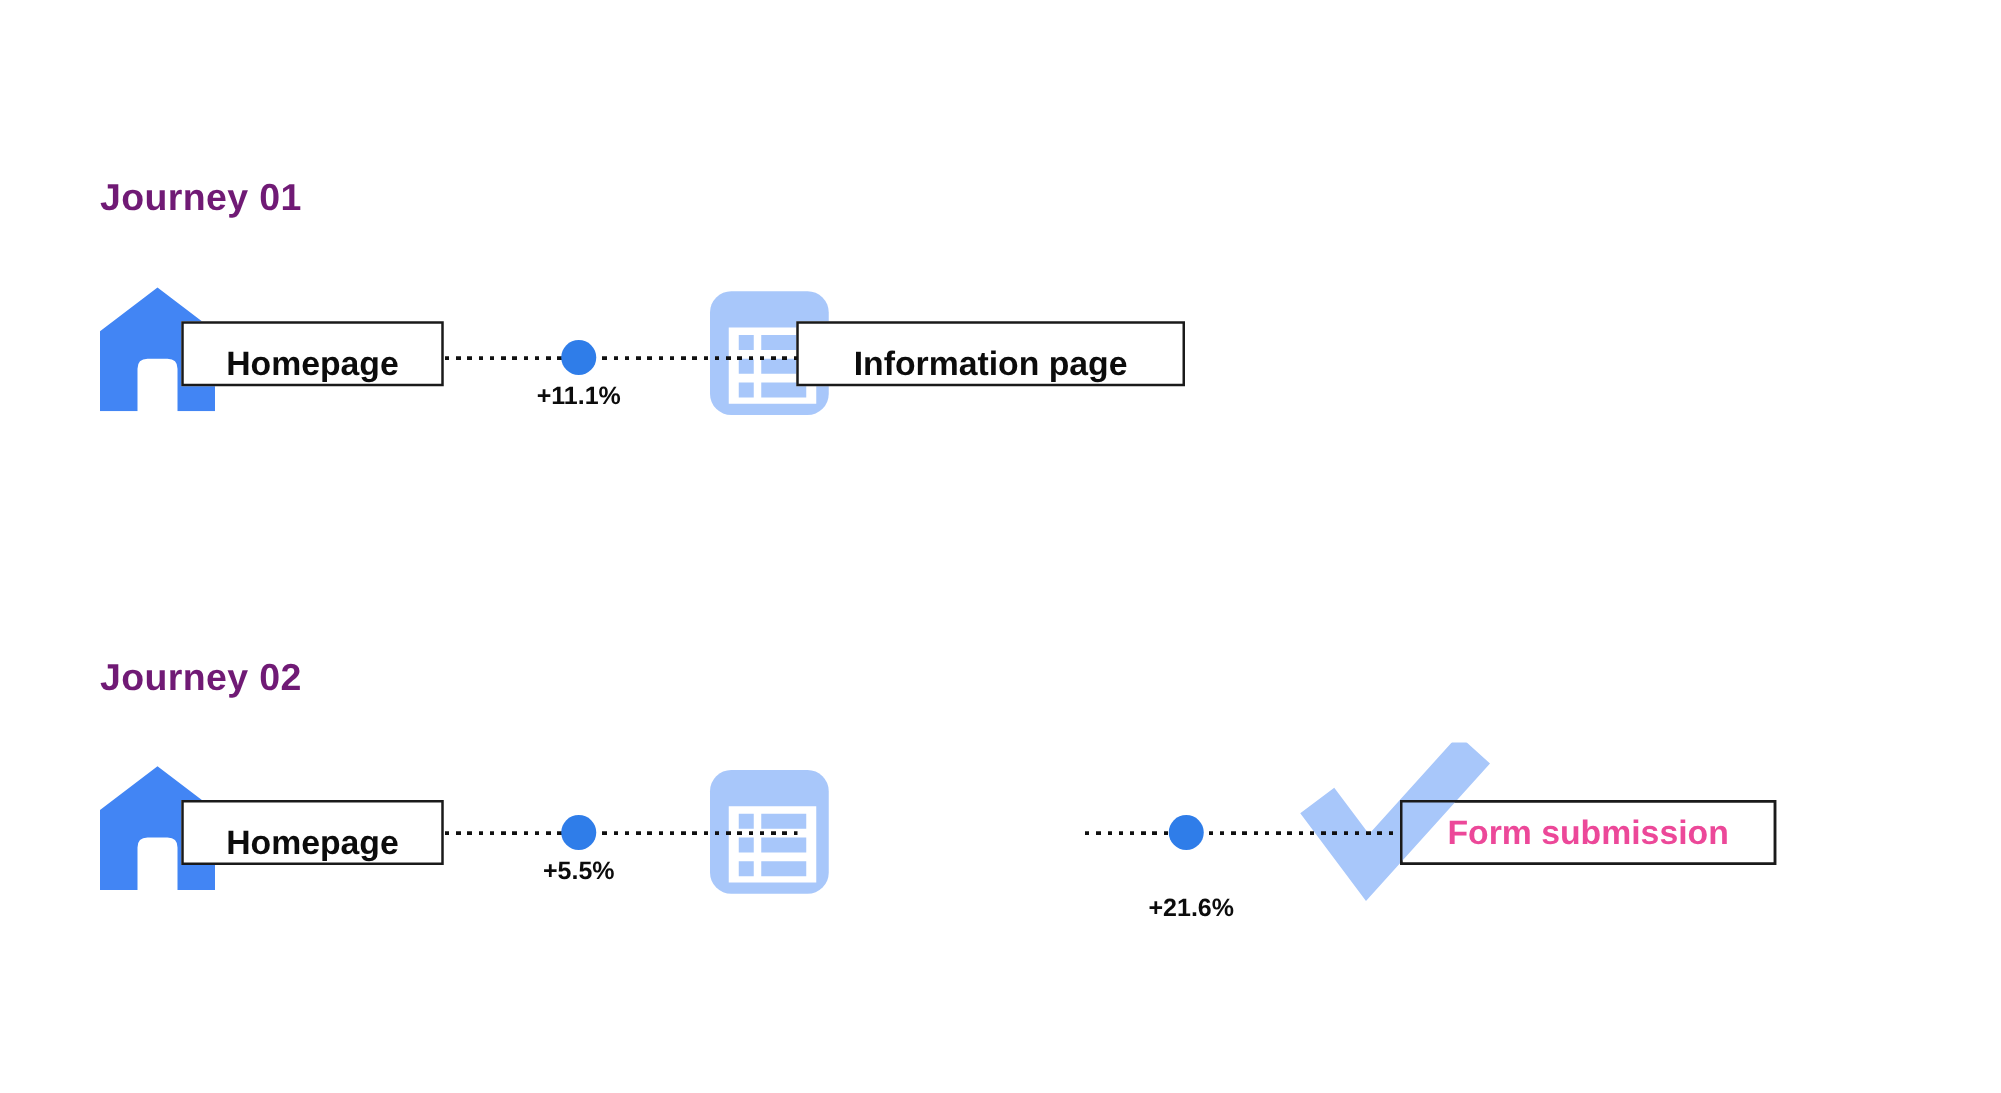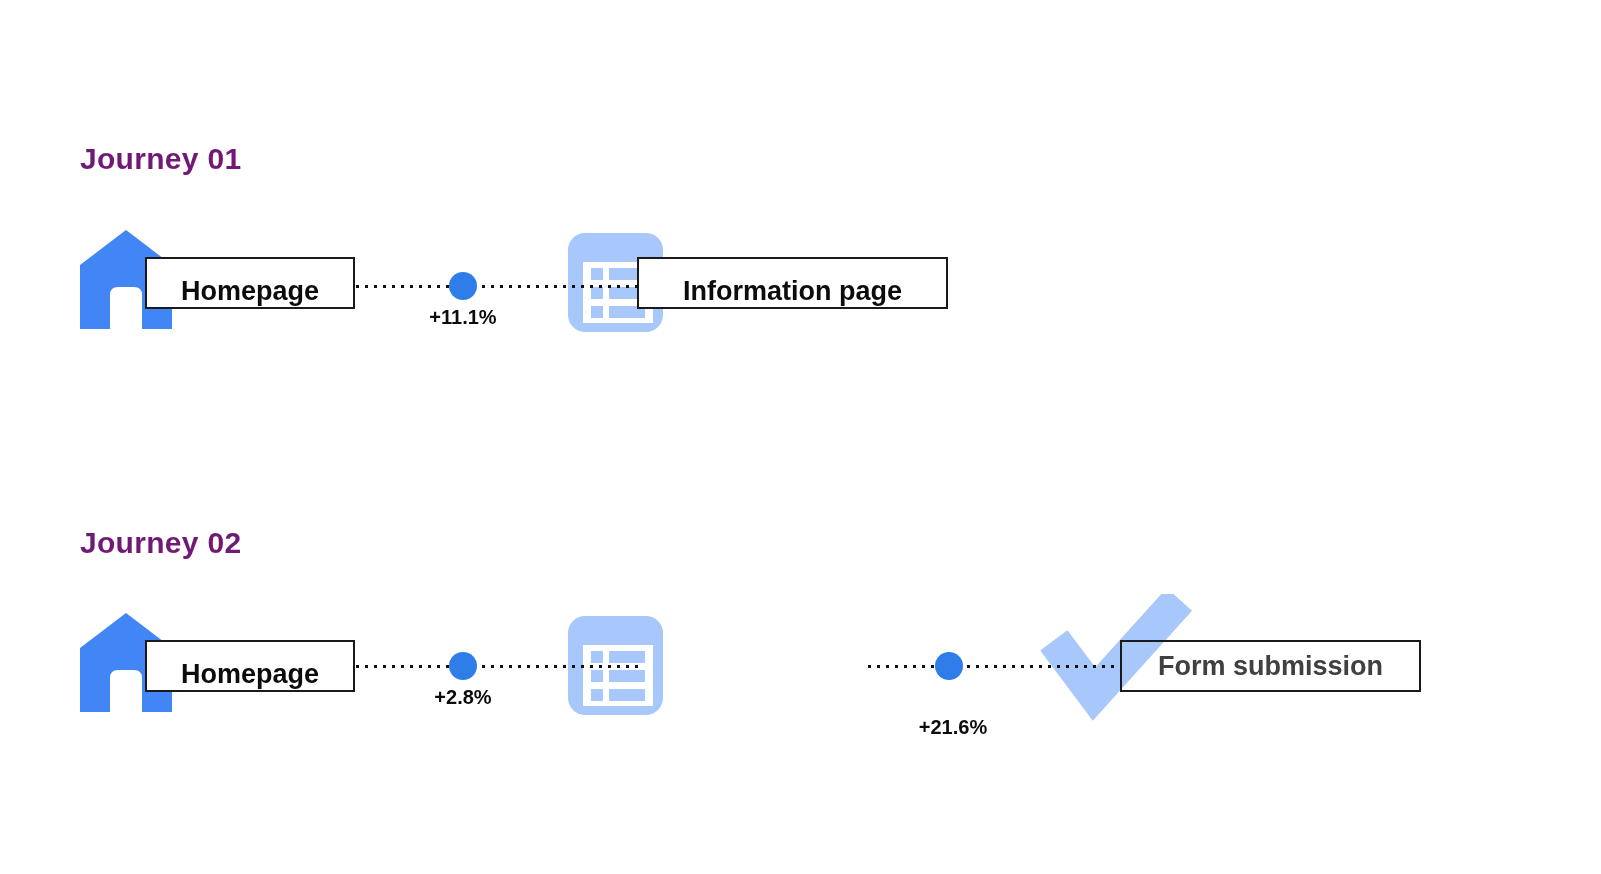--- a/index.html
+++ b/index.html
@@ -15,21 +15,21 @@
   .node-box{
     position:absolute;height:52px;background:#ffffff;border:2.5px solid #1a1a1a;
     display:flex;align-items:flex-end;justify-content:center;
     font-size:27px;font-weight:700;color:#0c0c0c;z-index:3;box-sizing:border-box;
     white-space:nowrap;
   }
   .node-box.bg-only{z-index:3}
   .box-overlay{
     position:absolute;height:52px;border:2.5px solid #1a1a1a;background:transparent;
     display:flex;align-items:center;justify-content:center;
-    font-size:27px;font-weight:700;color:#404040;z-index:5;box-sizing:border-box;
+    font-size:27px;font-weight:700;color:#ec4899;z-index:5;box-sizing:border-box;
     white-space:nowrap;
   }
   .dotline{
     position:absolute;height:3px;z-index:6;
     background-image:repeating-linear-gradient(to right,#101010 0 3.5px,transparent 3.5px 9px);
   }
   .dot{
     position:absolute;width:28px;height:28px;border-radius:50%;
     background:#2F7DE9;z-index:7;
   }
@@ -96,21 +96,21 @@
   <svg class="icon-svg" style="left:80px;top:612px" width="92" height="100" viewBox="0 0 92 100">
     <path d="M46 1 L92 36 V100 H62 V66 Q62 58 54 58 H38 Q30 58 30 66 V100 H0 V36 Z" fill="#4285F4"></path>
   </svg>
 
   <div class="node-box" style="left:145px;top:640px;width:210px">
     <span>Homepage</span>
   </div>
 
   <div class="dotline" style="left:356px;top:665px;width:282px"></div>
   <div class="dot" style="left:449px;top:652px"></div>
-  <div class="pct" style="left:398px;top:686px">+2.8%</div>
+  <div class="pct" style="left:398px;top:686px">+5.5%</div>
 
   <div class="list-icon" style="left:568px;top:616px">
     <div class="list-panel">
       <div class="list-row">
         <div class="list-bullet"></div>
         <div class="list-bar"></div>
       </div>
       <div class="list-row">
         <div class="list-bullet"></div>
         <div class="list-bar"></div>

